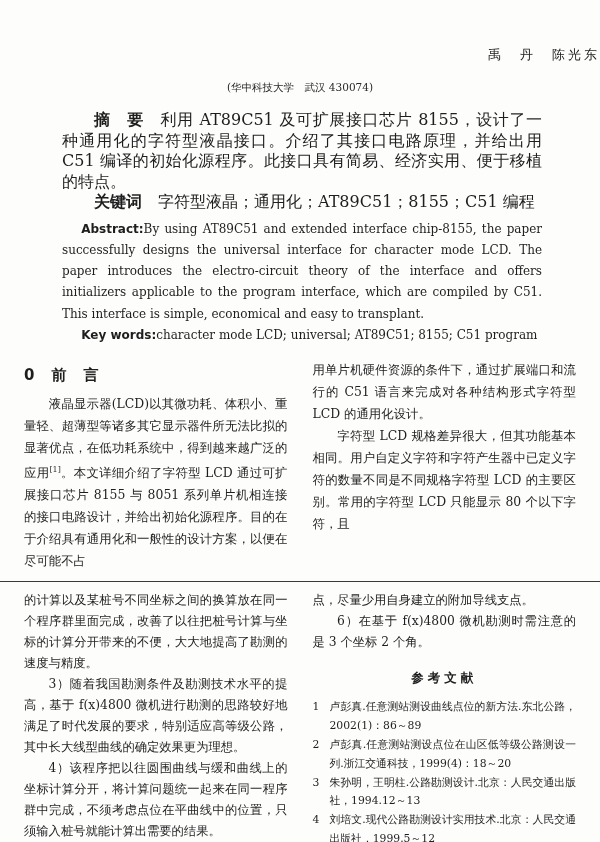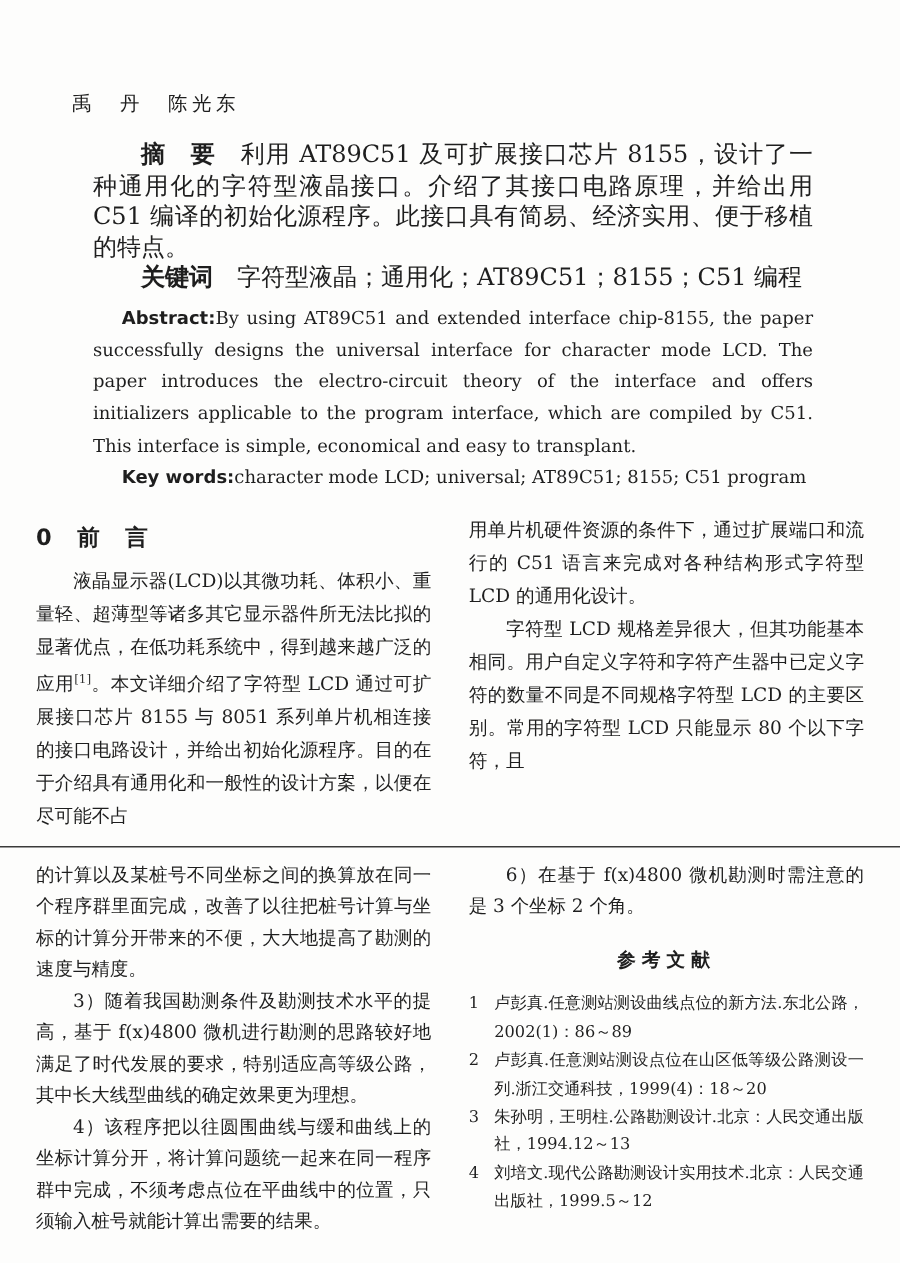--- a/index.html
+++ b/index.html
@@ -16,23 +16,23 @@
   .title {
     font-family:"DejaVu Sans", sans-serif;
     font-weight:bold;
     font-size:25px;
     line-height:34px;
     text-align:center;
     letter-spacing:1px;
     margin:0;
   }
   .authors {
-    text-align:left;
+    text-align:right;
     font-size:13px;
-    margin-top:34px;
+    margin-top:20px;
     letter-spacing:3px;
     padding-left:48px;
   }
   .affil {
     text-align:center;
     font-size:10.5px;
     margin-top:17px;
     color:#2a2a2a;
   }
 
@@ -117,20 +117,21 @@
   .ref .txt { flex:1; }
 </style>
 </head>
 <body>
 
 <div class="page">
 
 
   <div class="authors">禹　丹　陈光东</div>
 
+  <div class="affil">(华中科技大学　武汉 430074)</div>
 
   <div class="abs-block">
     <p><span class="b-label">摘　要</span><span>　利用 AT89C51 及可扩展接口芯片 8155，设计了一种通用化的字符型液晶接口。介绍了其接口电路原理，并给出用 C51 编译的初始化源程序。此接口具有简易、经济实用、便于移植的特点。</span></p>
     <p class="kw-line"><span class="b-label">关键词</span><span>　字符型液晶；通用化；AT89C51；8155；C51 编程</span></p>
   </div>
 
   <div class="en-block">
     <p><span class="b-label">Abstract:</span><span>By using AT89C51 and extended interface chip-8155, the paper successfully designs the universal interface for character mode LCD. The paper introduces the electro-circuit theory of the interface and offers initializers applicable to the program interface, which are compiled by C51. This interface is simple, economical and easy to transplant.</span></p>
     <p><span class="b-label">Key words:</span><span>character mode LCD; universal; AT89C51; 8155; C51 program</span></p>
   </div>
@@ -149,20 +150,21 @@
   <hr class="rule">
 
   <div class="cols cols-bottom">
     <div class="col-b">
       <p>的计算以及某桩号不同坐标之间的换算放在同一个程序群里面完成，改善了以往把桩号计算与坐标的计算分开带来的不便，大大地提高了勘测的速度与精度。</p>
       <p class="indent">3）随着我国勘测条件及勘测技术水平的提高，基于 f(x)4800 微机进行勘测的思路较好地满足了时代发展的要求，特别适应高等级公路，其中长大线型曲线的确定效果更为理想。</p>
       <p class="indent">4）该程序把以往圆围曲线与缓和曲线上的坐标计算分开，将计算问题统一起来在同一程序群中完成，不须考虑点位在平曲线中的位置，只须输入桩号就能计算出需要的结果。</p>
 
     </div>
     <div class="col-b">
+      <p>点，尽量少用自身建立的附加导线支点。</p>
       <p class="indent">6）在基于 f(x)4800 微机勘测时需注意的是 3 个坐标 2 个角。</p>
 
       <div class="refs-heading">参考文献</div>
 
       <div class="ref">
         <span class="num">1</span>
         <span class="txt">卢彭真.任意测站测设曲线点位的新方法.东北公路，2002(1)：86～89</span>
       </div>
       <div class="ref">
         <span class="num">2</span>

